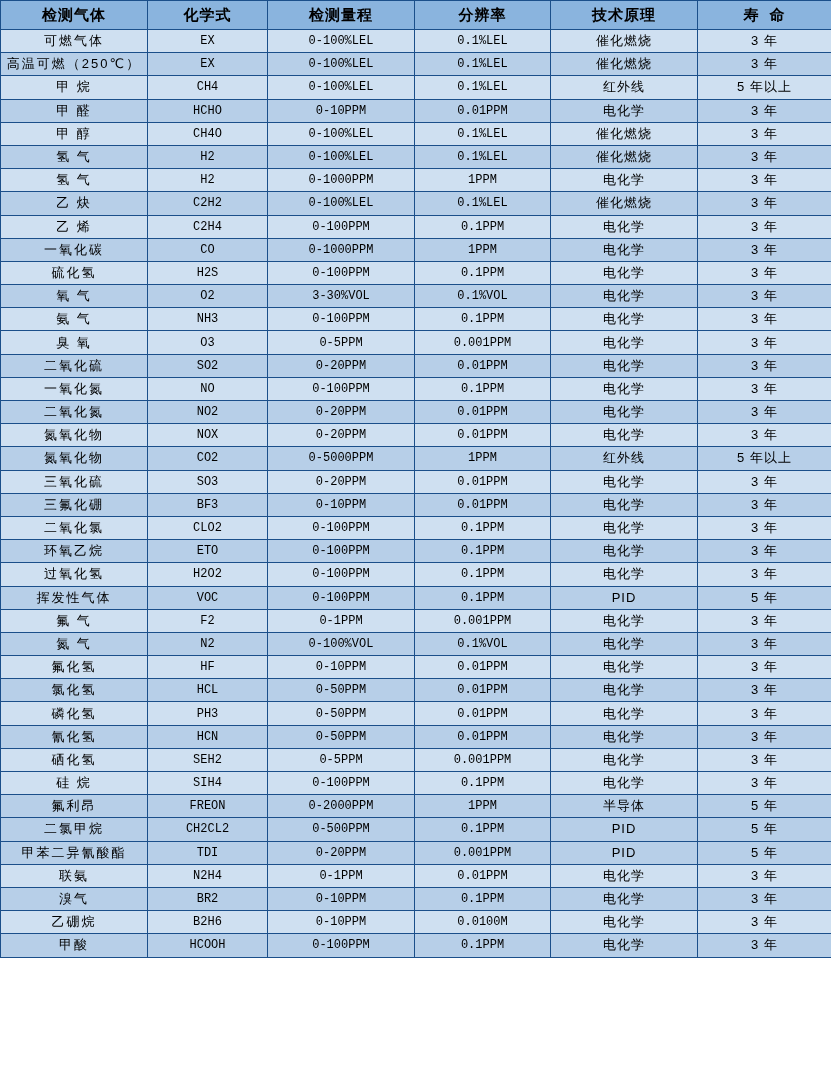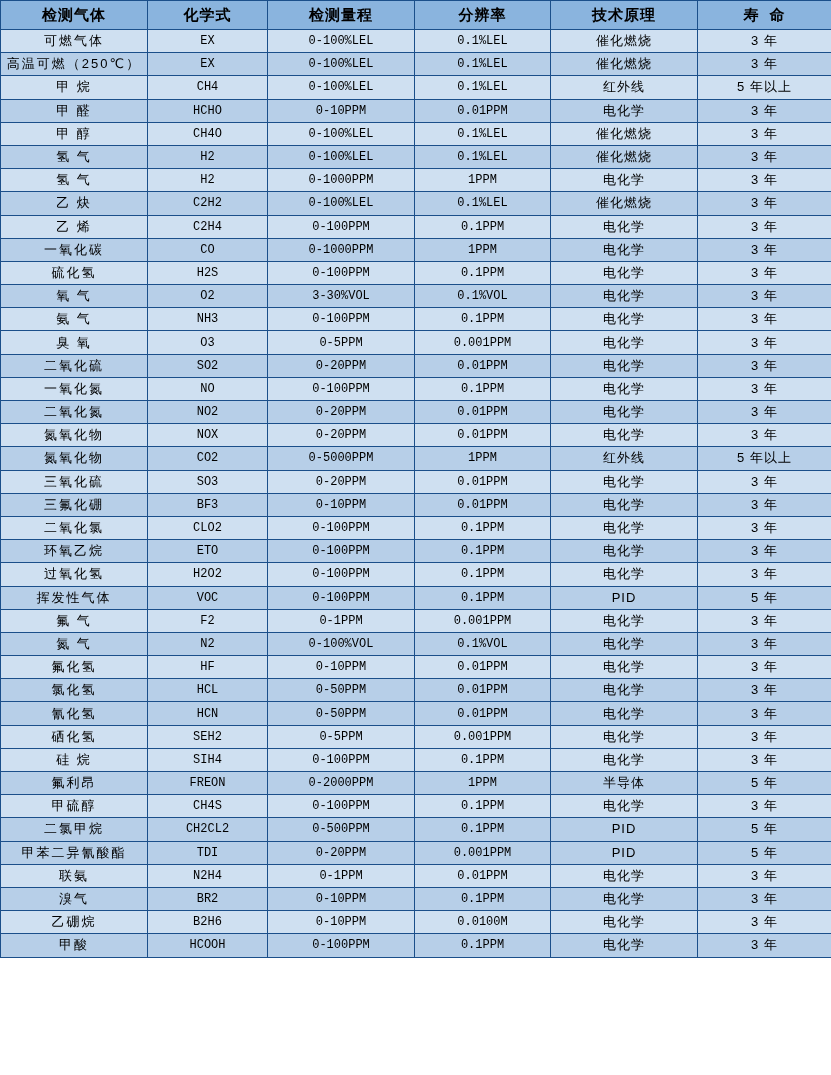--- a/index.html
+++ b/index.html
@@ -316,20 +316,28 @@
         <td class="life">3 年</td>
       </tr>
       <tr class="even">
         <td class="name">氯化氢</td>
         <td class="formula">HCL</td>
         <td class="range">0-50PPM</td>
         <td class="resolution">0.01PPM</td>
         <td class="principle">电化学</td>
         <td class="life">3 年</td>
       </tr>
+      <tr class="odd">
+        <td class="name">磷化氢</td>
+        <td class="formula">PH3</td>
+        <td class="range">0-50PPM</td>
+        <td class="resolution">0.01PPM</td>
+        <td class="principle">电化学</td>
+        <td class="life">3 年</td>
+      </tr>
       <tr class="even">
         <td class="name">氰化氢</td>
         <td class="formula">HCN</td>
         <td class="range">0-50PPM</td>
         <td class="resolution">0.01PPM</td>
         <td class="principle">电化学</td>
         <td class="life">3 年</td>
       </tr>
       <tr class="odd">
         <td class="name">硒化氢</td>
@@ -348,28 +356,20 @@
         <td class="life">3 年</td>
       </tr>
       <tr class="even">
         <td class="name">氟利昂</td>
         <td class="formula">FREON</td>
         <td class="range">0-2000PPM</td>
         <td class="resolution">1PPM</td>
         <td class="principle">半导体</td>
         <td class="life">5 年</td>
       </tr>
-      <tr class="odd">
-        <td class="name">甲硫醇</td>
-        <td class="formula">CH4S</td>
-        <td class="range">0-100PPM</td>
-        <td class="resolution">0.1PPM</td>
-        <td class="principle">电化学</td>
-        <td class="life">3 年</td>
-      </tr>
       <tr class="even">
         <td class="name">二氯甲烷</td>
         <td class="formula">CH2CL2</td>
         <td class="range">0-500PPM</td>
         <td class="resolution">0.1PPM</td>
         <td class="principle">PID</td>
         <td class="life">5 年</td>
       </tr>
       <tr class="even">
         <td class="name">甲苯二异氰酸酯</td>

